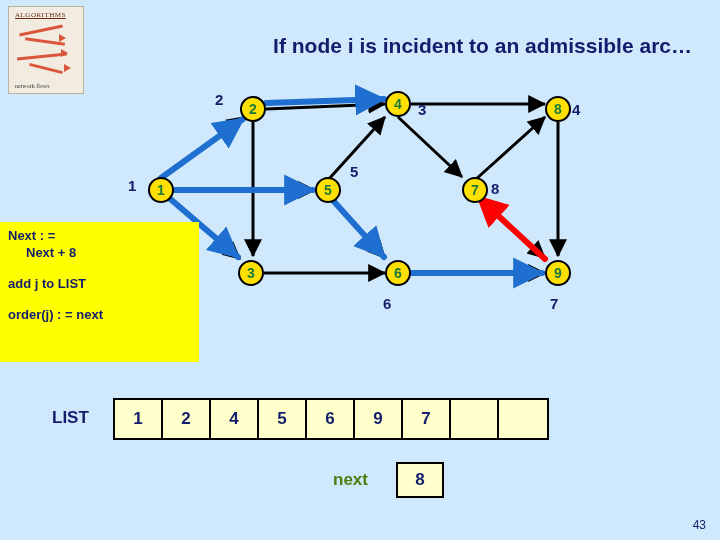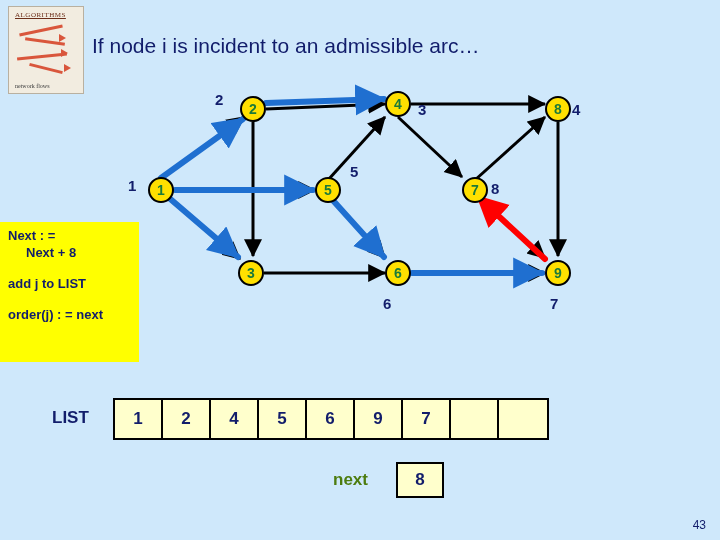--- a/index.html
+++ b/index.html
@@ -66,23 +66,23 @@
     font-size: 6px;
     color: #3a3a3a;
     font-family: "Liberation Serif", serif;
   }
 
   .title {
     position: absolute;
     left: 92px;
     top: 34px;
     width: 600px;
-    text-align: left;
+    text-align: right;
     font-size: 21px;
-    font-weight: normal;
+    font-weight: bold;
     color: #121d6b;
   }
 
   svg.graph {
     position: absolute;
     left: 0; top: 0;
     width: 720px;
     height: 540px;
     pointer-events: none;
   }
@@ -107,21 +107,21 @@
     font-size: 15px;
     font-weight: bold;
     color: #121d6b;
     white-space: nowrap;
   }
 
   .textbox {
     position: absolute;
     left: 0;
     top: 222px;
-    width: 139px;
+    width: 199px;
     height: 140px;
     background: #ffff00;
     box-sizing: border-box;
     padding: 6px 8px;
   }
   .textbox p {
     margin: 0 0 16px 0;
     font-size: 13px;
     font-weight: bold;
     color: #121d6b;

